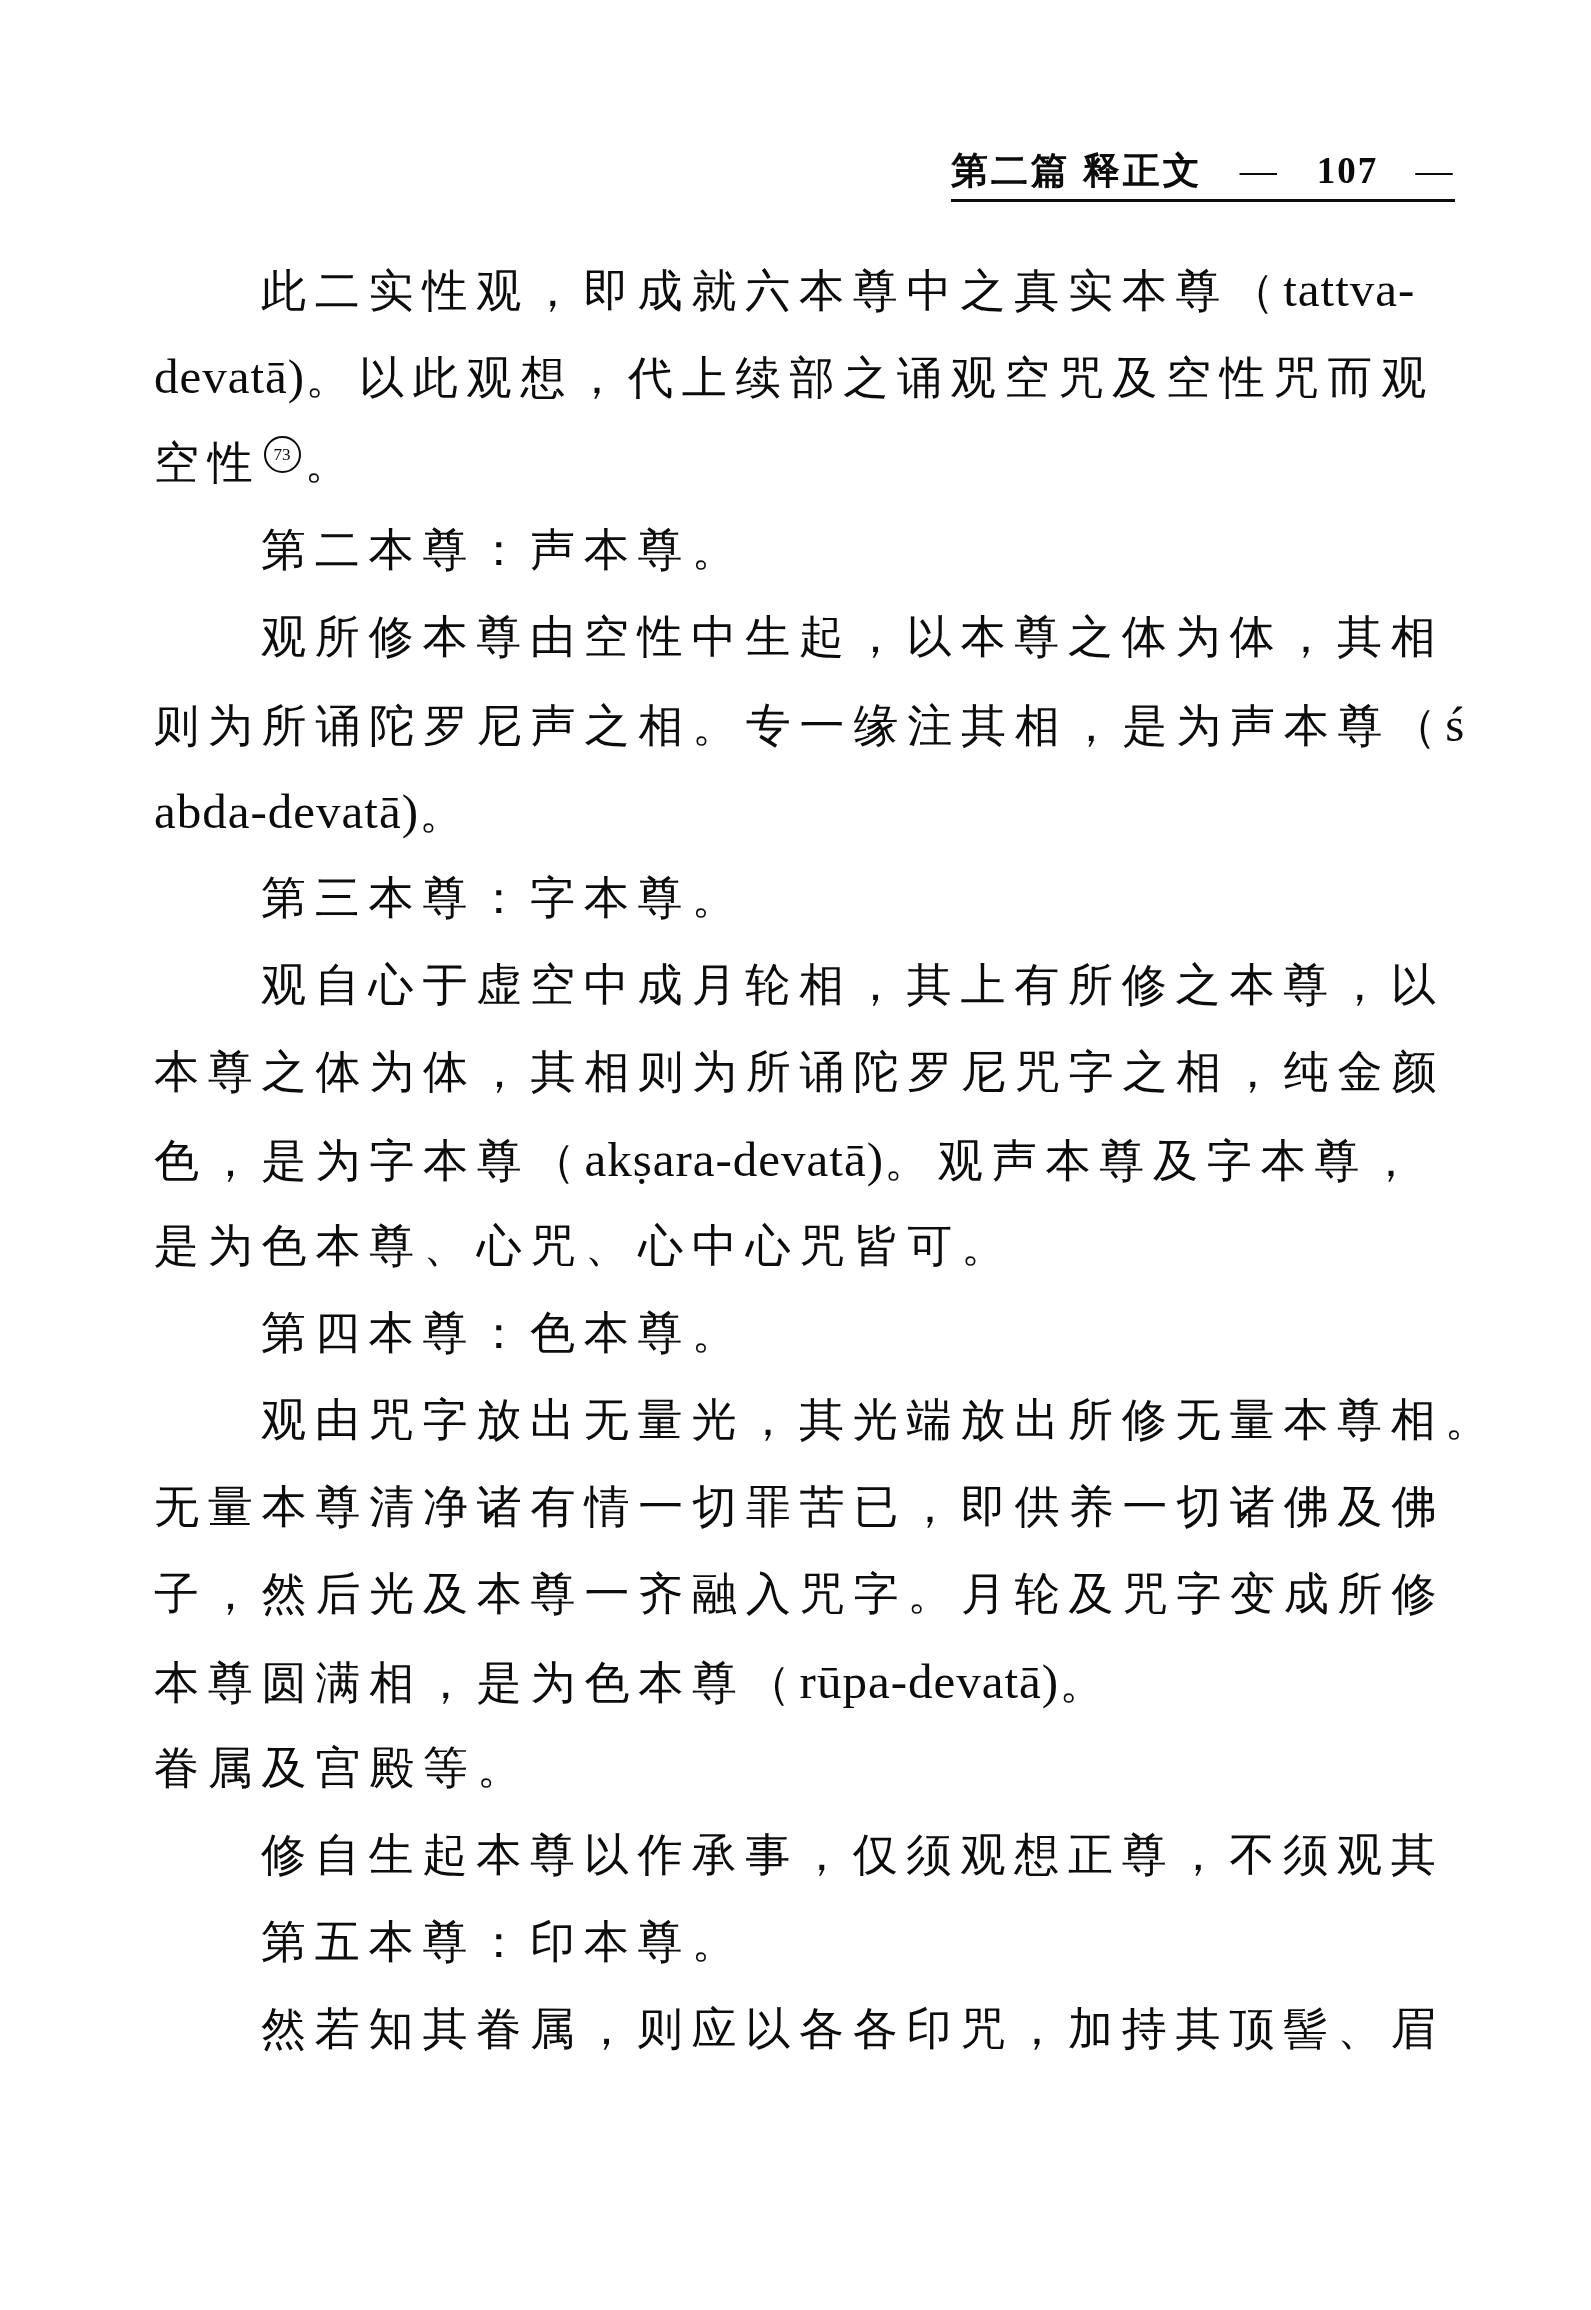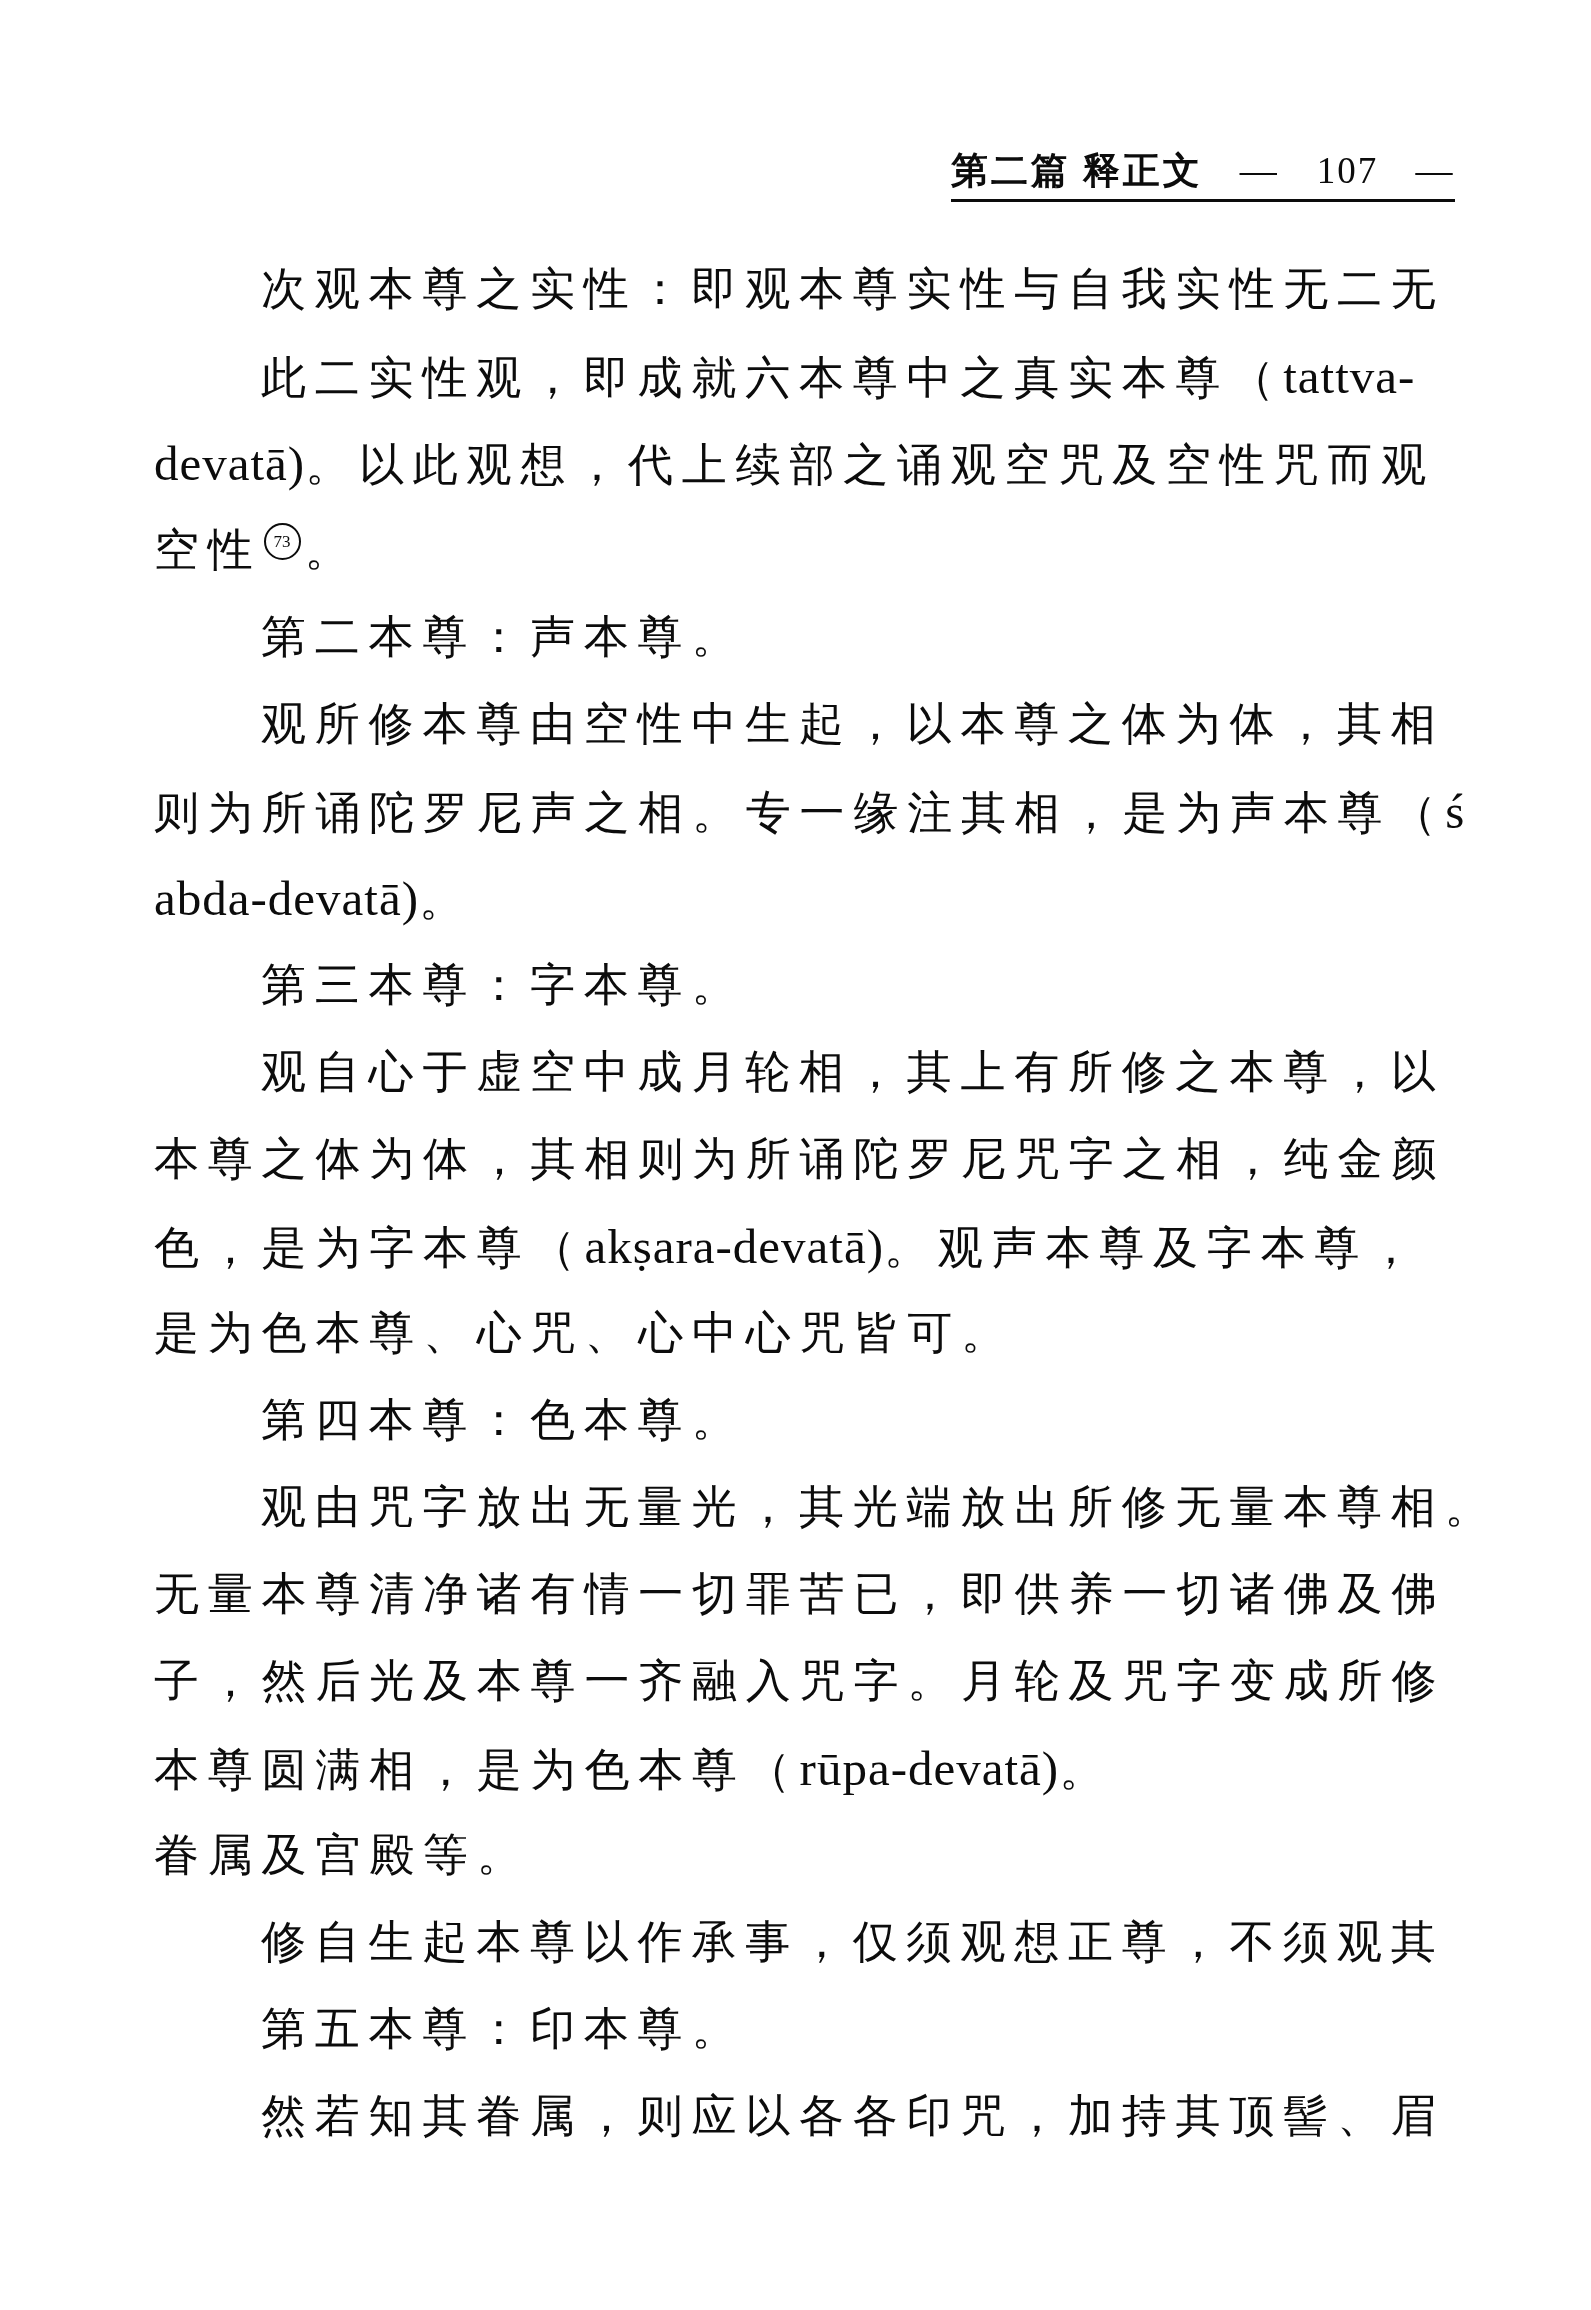--- a/index.html
+++ b/index.html
@@ -27,21 +27,21 @@
     font-weight: bold;
     letter-spacing: 2.9px;
     white-space: nowrap;
     line-height: 1;
   }
   .running-header .pgdash {
     font-weight: normal;
     margin-left: 25px;
   }
   .running-header .pgnum {
-    font-weight: normal;
+    font-weight: bold;
     margin-left: 25px;
     letter-spacing: 2px;
     margin-top: 15px;
   }
   
   .body-text {
     position: absolute;
     top: 246px;
     left: 154px;
     width: 1328px;
@@ -86,21 +86,20 @@
 <div class="scan-page">
 
   <div class="running-header">
     <span>第二篇 释正文</span>
     <span class="pgdash">—</span>
     <span class="pgnum">107</span>
     <span class="pgdash">—</span>
   </div>
 
   <div class="body-text">
-      <div class="line indent"><span class="cjk">次观本尊之实性：即观本尊实性与自我实性无二无</span></div>
       <div class="line indent"><span class="cjk">此二实性观，即成就六本尊中之真实本尊（</span><span class="latin">tattva-</span></div>
       <div class="line"><span class="latin">devatā)</span><span class="cjk">。以此观想，代上续部之诵观空咒及空性咒而观</span></div>
       <div class="line"><span class="cjk">空性</span><span class="sup-circle">73</span><span class="cjk">。</span></div>
       <div class="line indent"><span class="cjk">第二本尊：声本尊。</span></div>
       <div class="line indent"><span class="cjk">观所修本尊由空性中生起，以本尊之体为体，其相</span></div>
       <div class="line"><span class="cjk">则为所诵陀罗尼声之相。专一缘注其相，是为声本尊（</span><span class="latin">ś</span></div>
       <div class="line"><span class="latin">abda-devatā)</span><span class="cjk">。</span></div>
       <div class="line indent"><span class="cjk">第三本尊：字本尊。</span></div>
       <div class="line indent"><span class="cjk">观自心于虚空中成月轮相，其上有所修之本尊，以</span></div>
       <div class="line"><span class="cjk">本尊之体为体，其相则为所诵陀罗尼咒字之相，纯金颜</span></div>

